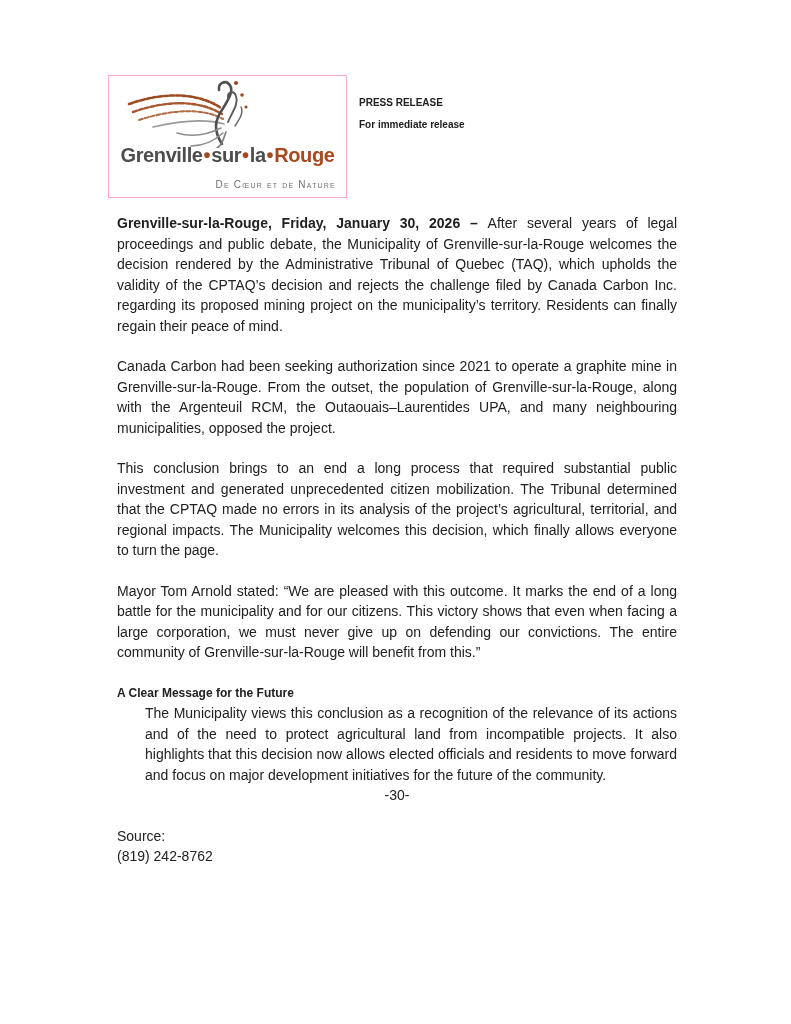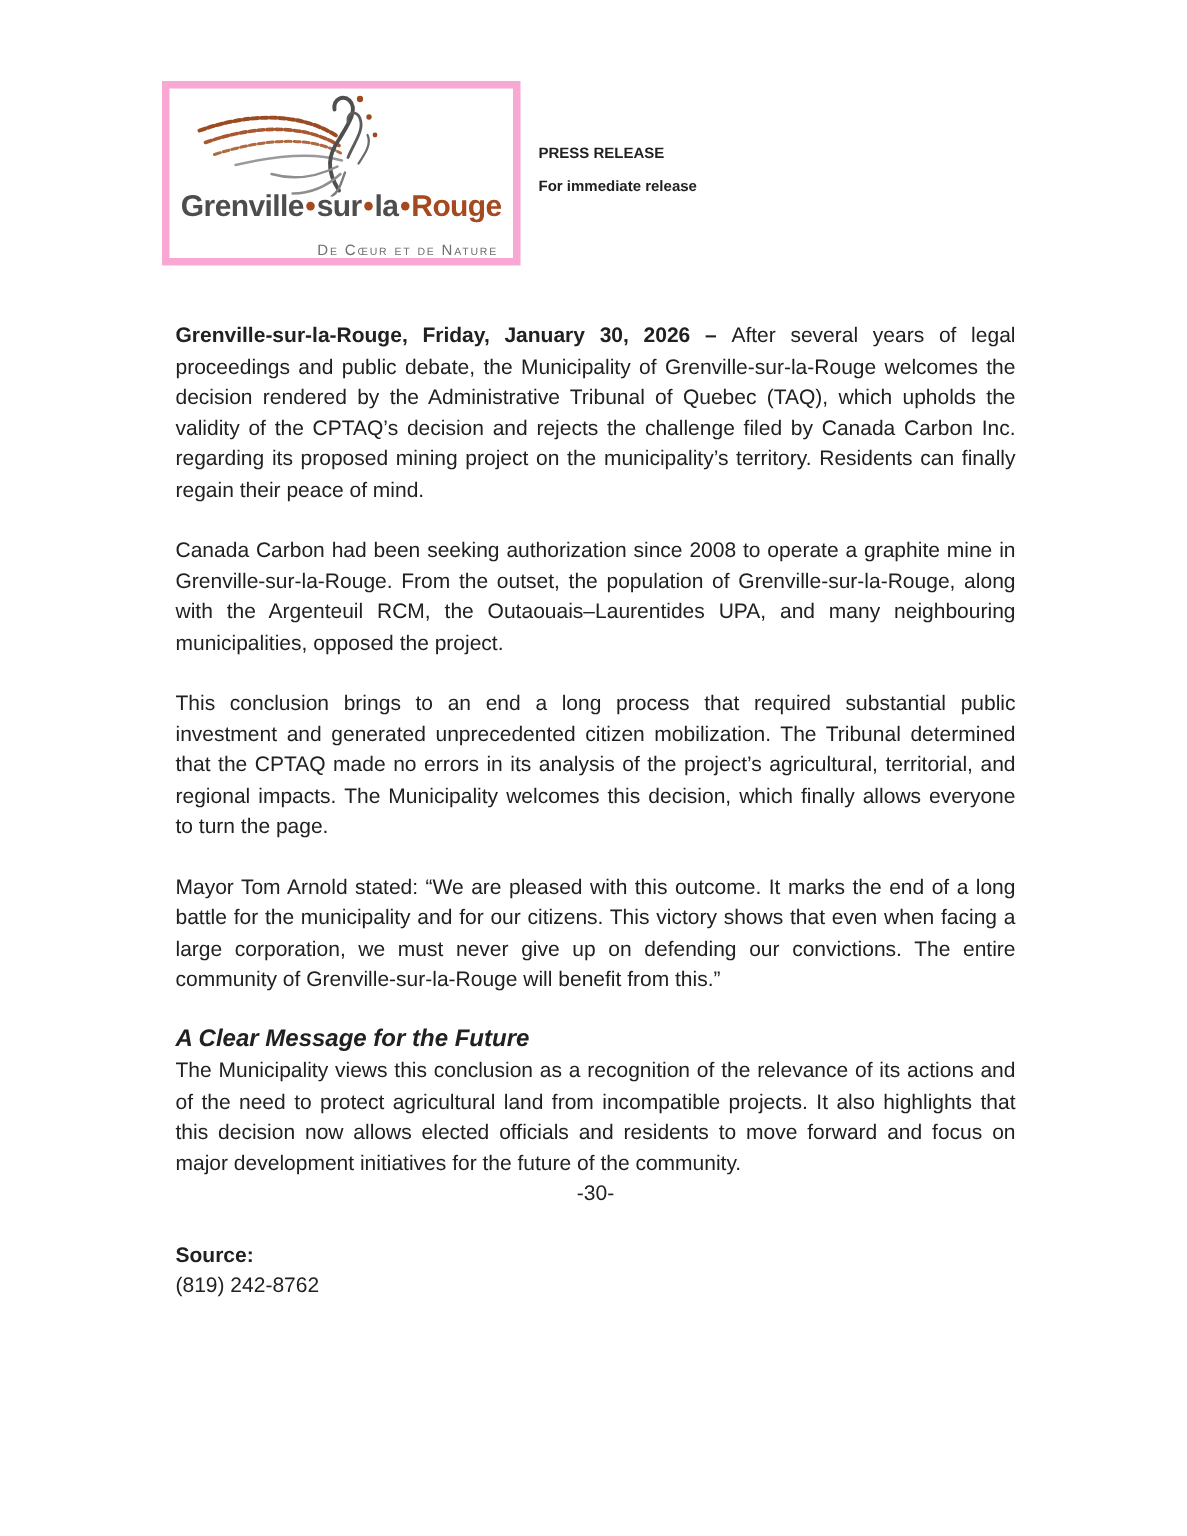--- a/index.html
+++ b/index.html
@@ -13,24 +13,24 @@
     width: 791px;
     height: 1024px;
     background: #ffffff;
     overflow: hidden;
   }
 
   
   .logo-box {
     position: absolute;
     left: 108px;
-    top: 54px;
+    top: 75px;
     width: 239px;
     height: 123px;
-    border: 5px solid #f9a8d4;
+    border: 1px solid #f9a8d4;
     background: #ffffff;
   }
   .bird-wrap {
     position: absolute;
     left: 16px;
     top: 2px;
     width: 160px;
     height: 70px;
   }
   .wordmark {
@@ -78,36 +78,35 @@
     color: #212121;
   }
   .doc-title {
     font-size: 14px;
     font-weight: 700;
     line-height: 20.5px;
     text-align: justify;
     margin-bottom: 19px;
   }
   .para { margin-bottom: 20px; }
-  .para.no-gap { margin-bottom: 0; }
+  .para.no-gap { margin-bottom: 0; margin-left: 28px; }
   .section-heading {
-    font-size: 16px;
+    font-size: 12px;
     font-weight: 700;
     line-height: 20.5px;
     text-align: left;
     margin: 0;
-    font-style: italic;
   }
   .end-mark {
     text-align: center;
     line-height: 20.5px;
     margin-bottom: 20px;
   }
   .source-block { text-align: left; line-height: 20.5px; }
-  .source-label { font-weight: 700; }
+  .source-label { font-weight: 400; }
 </style>
 </head>
 <body>
 
 <div class="page">
 
   <div class="logo-box">
     <div class="bird-wrap">
       <svg width="160" height="70" viewBox="0 0 160 70" fill="none" xmlns="http://www.w3.org/2000/svg">
 
@@ -136,21 +135,21 @@
 
   <div class="press-block">
     <div class="press-title">PRESS RELEASE</div>
     <div class="press-sub">For immediate release</div>
   </div>
 
   <div class="content">
 
     <p class="para"><strong>Grenville-sur-la-Rouge, Friday, January 30, 2026 – </strong><span>After several years of legal proceedings and public debate, the Municipality of Grenville-sur-la-Rouge welcomes the decision rendered by the Administrative Tribunal of Quebec (TAQ), which upholds the validity of the CPTAQ’s decision and rejects the challenge filed by Canada Carbon Inc. regarding its proposed mining project on the municipality’s territory. Residents can finally regain their peace of mind.</span></p>
 
-    <p class="para">Canada Carbon had been seeking authorization since 2008 to operate a graphite mine in Grenville-sur-la-Rouge. From the outset, the population of Grenville-sur-la-Rouge, along with the Argenteuil RCM, the Outaouais–Laurentides UPA, and many neighbouring municipalities, opposed the project.</p>
+    <p class="para">Canada Carbon had been seeking authorization since 2021 to operate a graphite mine in Grenville-sur-la-Rouge. From the outset, the population of Grenville-sur-la-Rouge, along with the Argenteuil RCM, the Outaouais–Laurentides UPA, and many neighbouring municipalities, opposed the project.</p>
 
     <p class="para">This conclusion brings to an end a long process that required substantial public investment and generated unprecedented citizen mobilization. The Tribunal determined that the CPTAQ made no errors in its analysis of the project’s agricultural, territorial, and regional impacts. The Municipality welcomes this decision, which finally allows everyone to turn the page.</p>
 
     <p class="para">Mayor Tom Arnold stated: “We are pleased with this outcome. It marks the end of a long battle for the municipality and for our citizens. This victory shows that even when facing a large corporation, we must never give up on defending our convictions. The entire community of Grenville-sur-la-Rouge will benefit from this.”</p>
 
     <h2 class="section-heading">A Clear Message for the Future</h2>
     <p class="para no-gap">The Municipality views this conclusion as a recognition of the relevance of its actions and of the need to protect agricultural land from incompatible projects. It also highlights that this decision now allows elected officials and residents to move forward and focus on major development initiatives for the future of the community.</p>
 
     <div class="end-mark">-30-</div>
 

